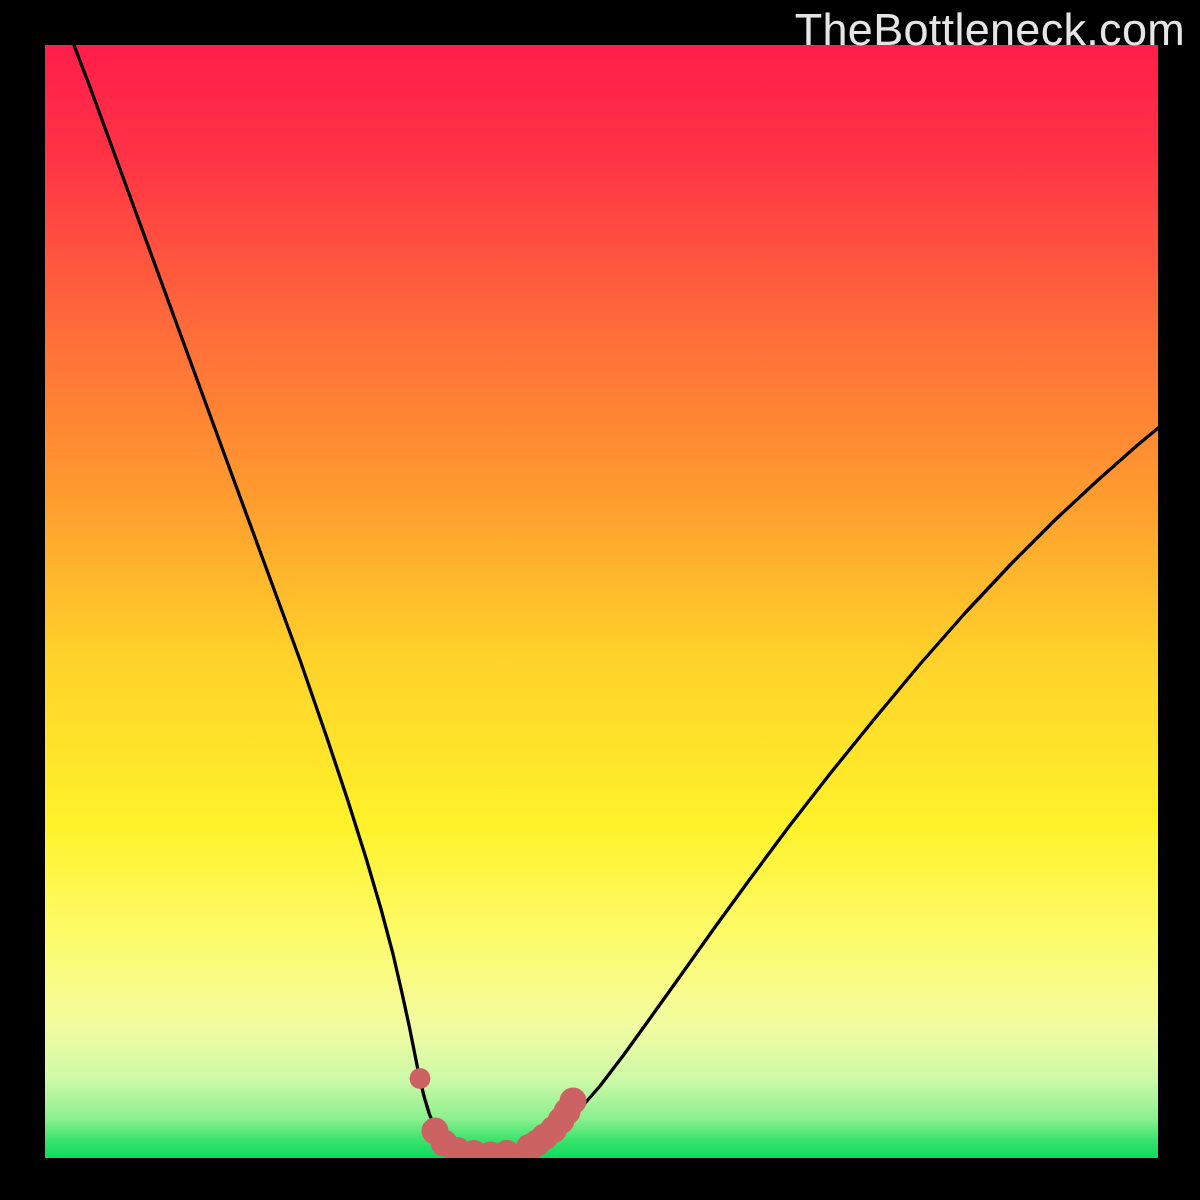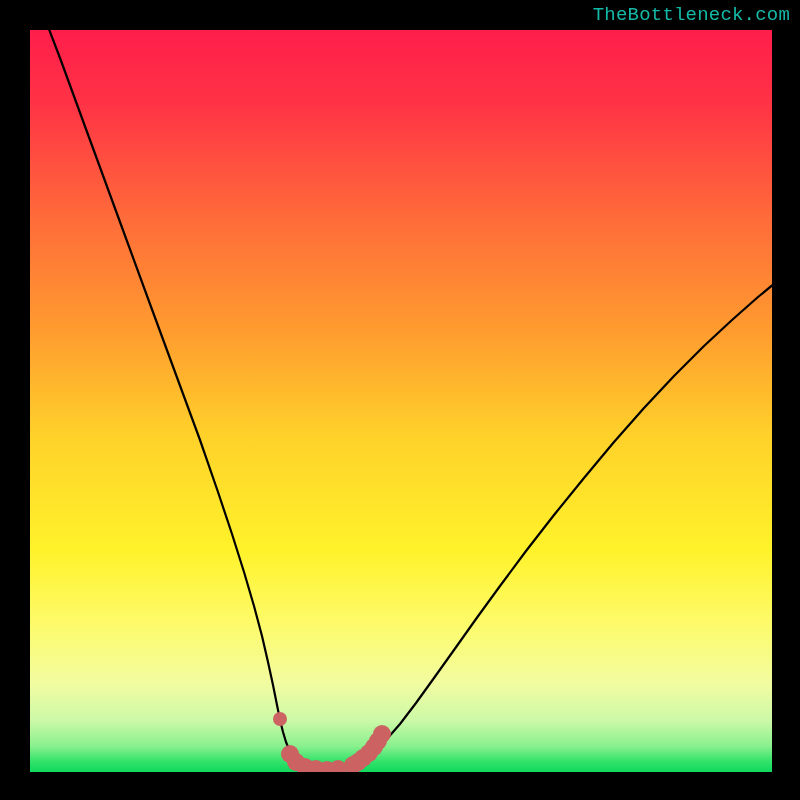--- a/index.html
+++ b/index.html
@@ -16,26 +16,25 @@
     left: 0;
     top: 0;
     width: 800px;
     height: 800px;
     background: #000;
   }
   .watermark {
     position: absolute;
     top: 4px;
     right: 10px;
-    color: #14b8a6;
-    font-size: 19px;
+    color: #e5e5e5;
+    font-size: 30px;
     font-weight: 500;
     letter-spacing: 0.2px;
     user-select: none;
-    font-family: Liberation Mono, monospace;
   }
   svg {
     position: absolute;
     left: 0;
     top: 0;
   }
 </style>
 </head>
 <body>
 <div class="frame">

